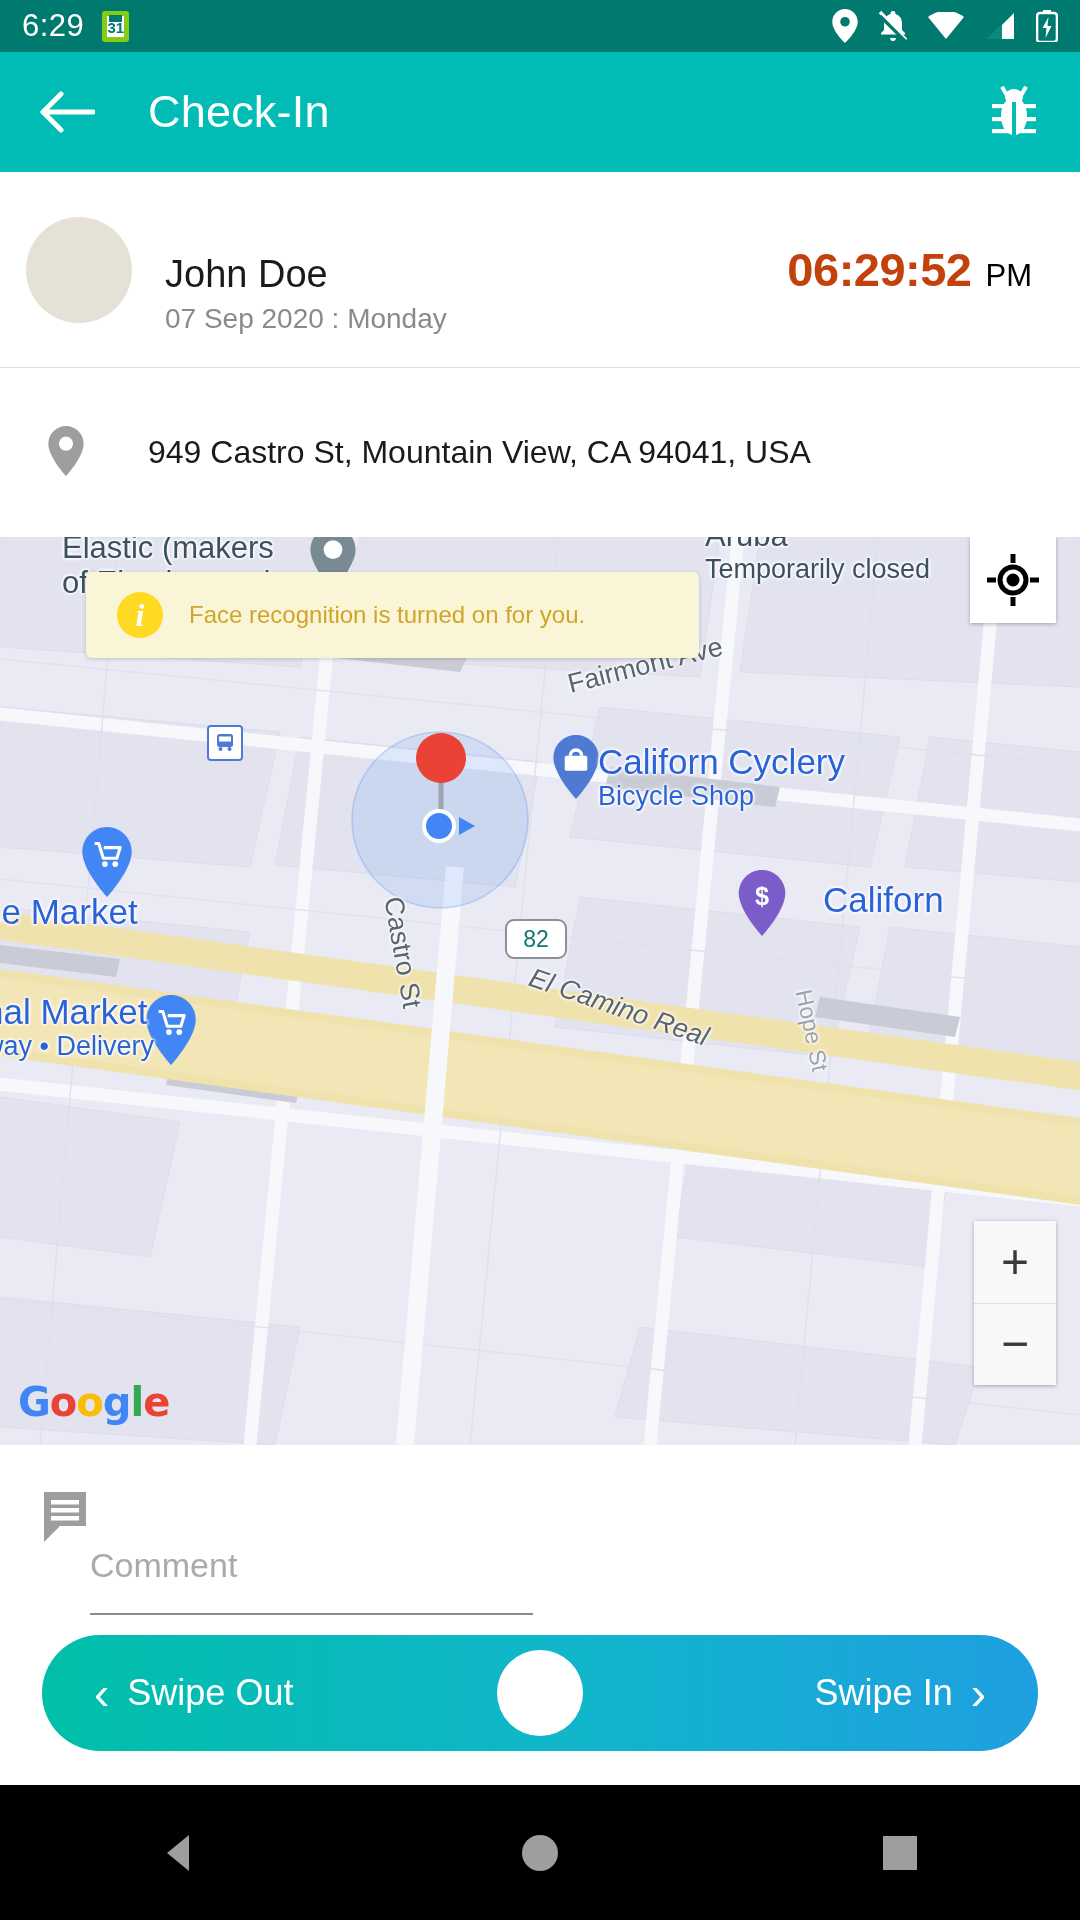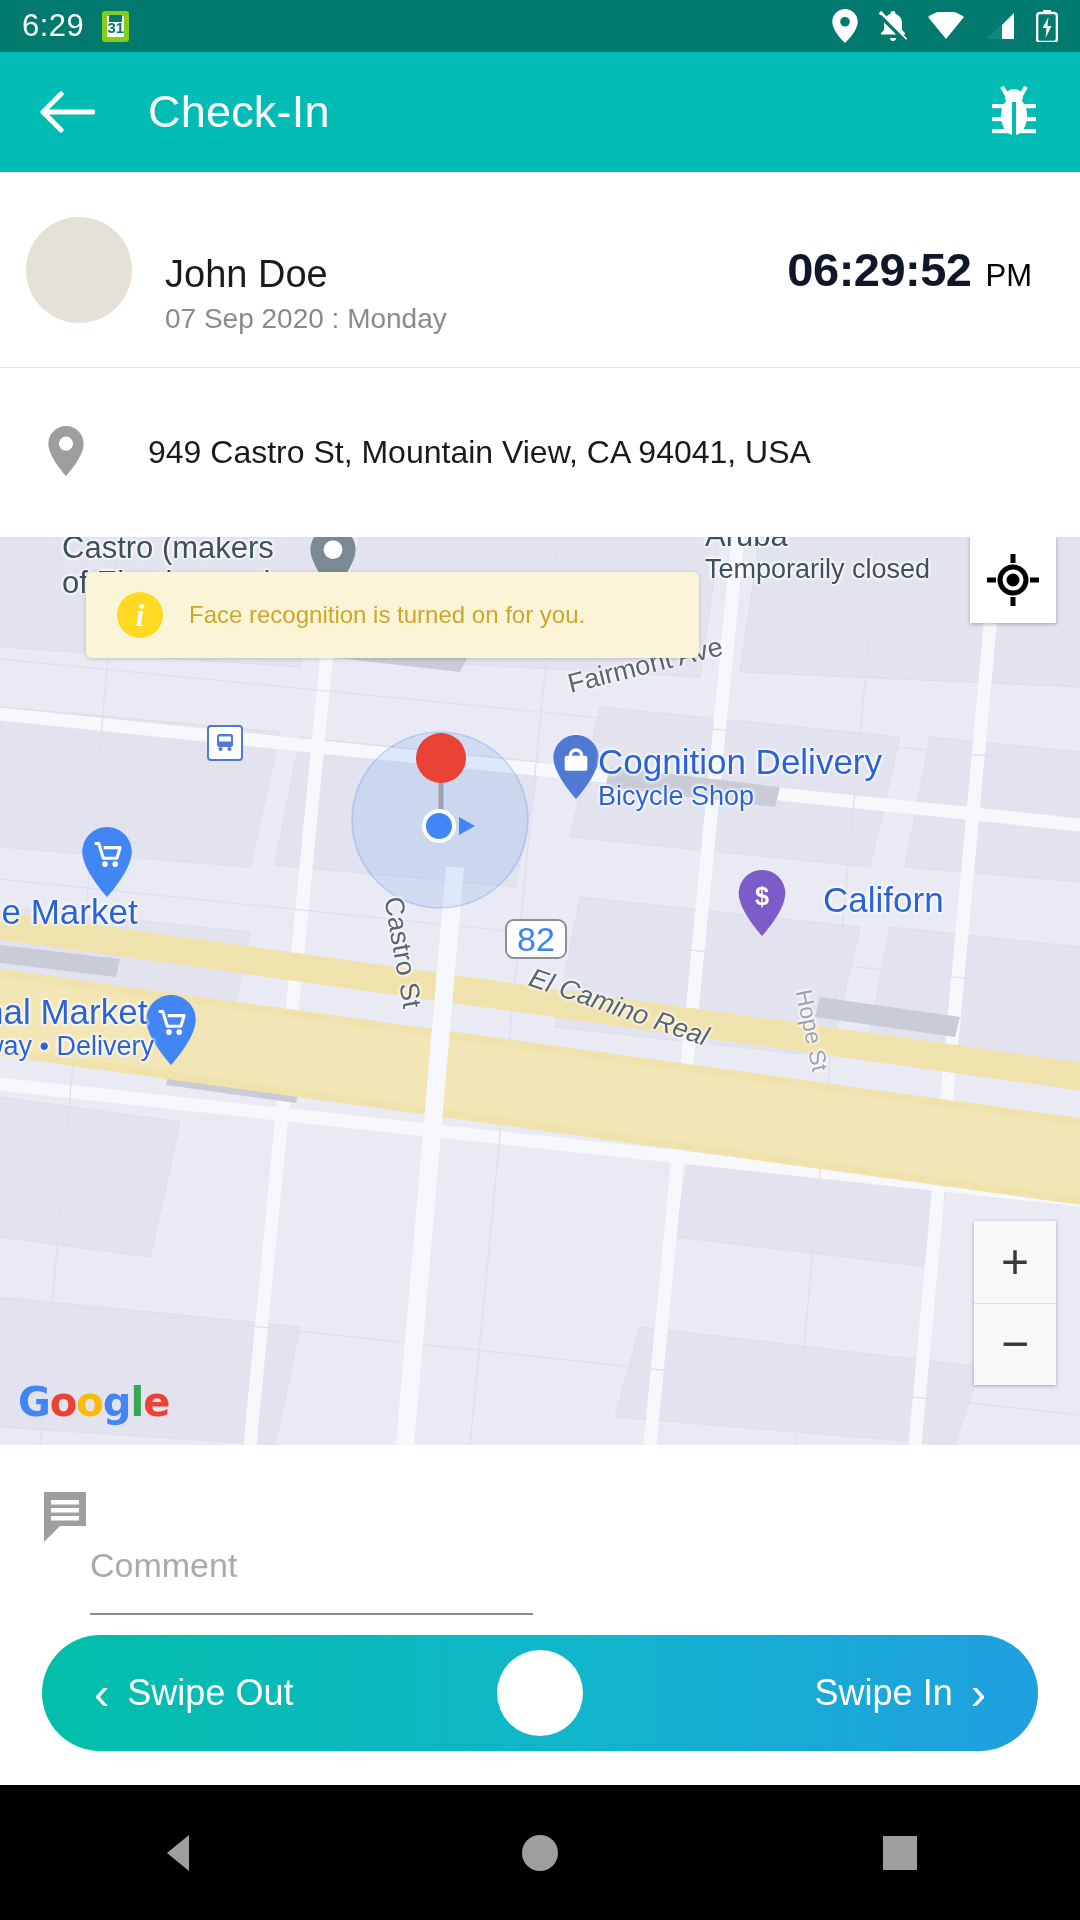--- a/index.html
+++ b/index.html
@@ -50,21 +50,21 @@
     border-bottom: 1.5px solid #e0e0e0; background: #fff;
   }
   .avatar {
     width: 106px; height: 106px; border-radius: 50%;
     background: #e6e1d6; flex: 0 0 auto;
   }
   .user-meta { margin-left: 33px; display: flex; flex-direction: column; gap: 7px; margin-top: 48px; }
   .user-name { font-size: 38px; color: #1a1a1a; }
   .user-date { font-size: 28px; color: #8a8a8a; }
   .clock { margin-left: auto; display: flex; align-items: baseline; gap: 14px; padding-right: 22px; }
-  .clock-time { font-size: 47px; font-weight: bold; color: #0f172a; letter-spacing: -.5px; }
+  .clock-time { font-size: 47px; font-weight: bold; color: #c2410c; letter-spacing: -.5px; }
   .clock-ampm { font-size: 31px; color: #000; }
 
   
   .addressrow {
     position: absolute; top: 368px; left: 0; width: 1080px; height: 169px;
     display: flex; align-items: center; padding: 0 48px; background: #fff; gap: 12px;
   }
   .addr-text { font-size: 32px; color: #1a1a1a; margin-left: 52px; }
 
   
@@ -128,21 +128,21 @@
   .gmaps-logo span:nth-child(2){color:#EA4335}
   .gmaps-logo span:nth-child(3){color:#FBBC05}
   .gmaps-logo span:nth-child(4){color:#4285F4}
   .gmaps-logo span:nth-child(5){color:#34A853}
   .gmaps-logo span:nth-child(6){color:#EA4335}
 
   .hwy-badge {
     position: absolute; left: 505px; top: 382px; width: 62px; height: 40px;
     border: 2.5px solid #8d9099; border-radius: 9px; background: #fff;
     display: flex; align-items: center; justify-content: center;
-    font-size: 34px; color: #3b82f6; font-weight: 500;
+    font-size: 23px; color: #0f766e; font-weight: 500;
   }
   .bus-badge {
     position: absolute; left: 207px; top: 188px; width: 36px; height: 36px;
     border: 2.5px solid #4f7ad4; border-radius: 4px; background: #fff;
     display: flex; align-items: center; justify-content: center;
   }
 
   
   .commentrow {
     position: absolute; top: 1445px; left: 0; width: 1080px; height: 150px;
@@ -334,21 +334,21 @@
         </svg>
     </div>
 
     <div class="pin" style="left:310px; top:-10px;">
       <svg width="46" height="64" viewBox="0 0 24 34">
           <path d="M12 0C5.4 0 0 5.4 0 12c0 9 12 22 12 22s12-13 12-22C24 5.4 18.6 0 12 0z" fill="#7a8a95"></path>
           <circle cx="12" cy="12" r="5" fill="#fff"></circle>
         </svg>
     </div>
     <div class="poi-label" style="left:62px; top:-6px;">
-      <div>Castro (makers</div>
+      <div>Elastic (makers</div>
       <div>of Elasticsearch…</div>
     </div>
 
     <div class="poi-label" style="left:705px; top:-18px;">
       <div>Aruba</div>
       <div class="poi-sub">Temporarily closed</div>
     </div>
 
     <div class="pin" style="left:413px; top:195px;">
       <svg width="56" height="110" viewBox="0 0 56 110">
@@ -366,21 +366,21 @@
     </div>
 
     <div class="pin" style="left:553px; top:198px;">
       <svg width="46" height="64" viewBox="0 0 24 34">
           <path d="M12 0C5.4 0 0 5.4 0 12c0 9 12 22 12 22s12-13 12-22C24 5.4 18.6 0 12 0z" fill="#4f7ad4"></path>
           <rect x="6" y="11" width="12" height="8" rx="1" fill="#fff"></rect>
           <path d="M9 11 a3 3 0 0 1 6 0" fill="none" stroke="#fff" stroke-width="1.8"></path>
         </svg>
     </div>
     <div class="poi-label poi-blue" style="left:598px; top:205px;">
-      <div style="font-size:35px;">Cognition Delivery</div>
+      <div style="font-size:35px;">Californ Cyclery</div>
       <div class="poi-sub">Bicycle Shop</div>
     </div>
 
     <div class="pin" style="left:81px; top:290px;">
       <svg width="52" height="70" viewBox="0 0 24 34">
           <path d="M12 0C5.4 0 0 5.4 0 12c0 9 12 22 12 22s12-13 12-22C24 5.4 18.6 0 12 0z" fill="#4285F4"></path>
           <path d="M6 8 h2 l2.2 7.2 h6.6 l1.6-5.2 h-8" fill="none" stroke="#fff" stroke-width="1.5" stroke-linejoin="round"></path>
           <circle cx="11" cy="18" r="1.4" fill="#fff"></circle>
           <circle cx="16" cy="18" r="1.4" fill="#fff"></circle>
         </svg>

